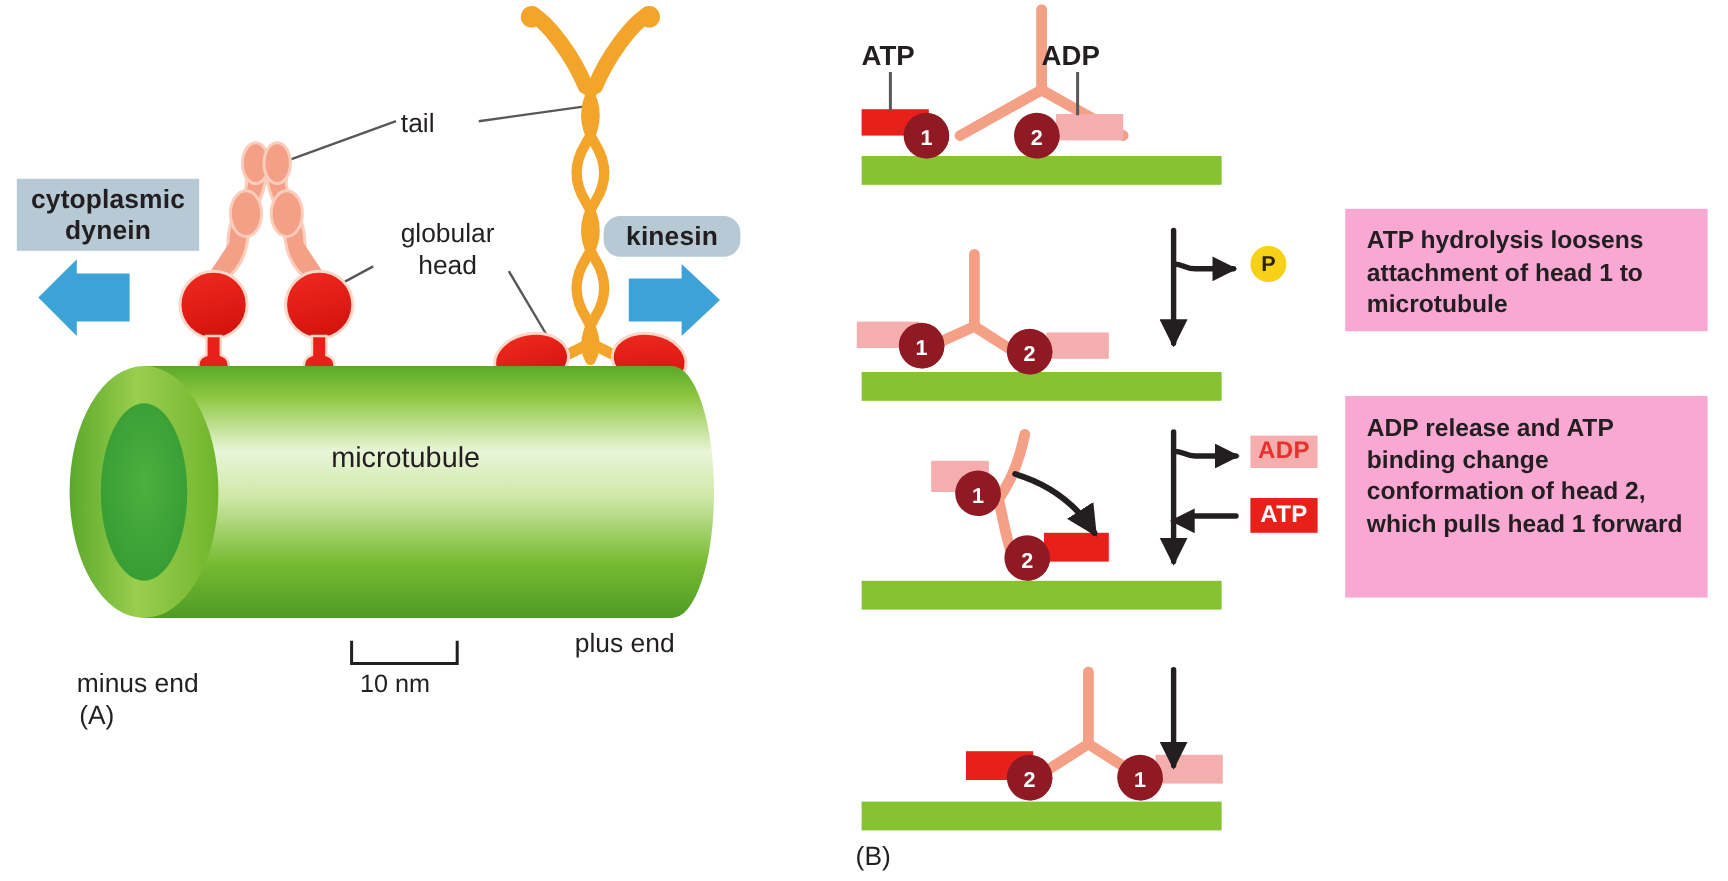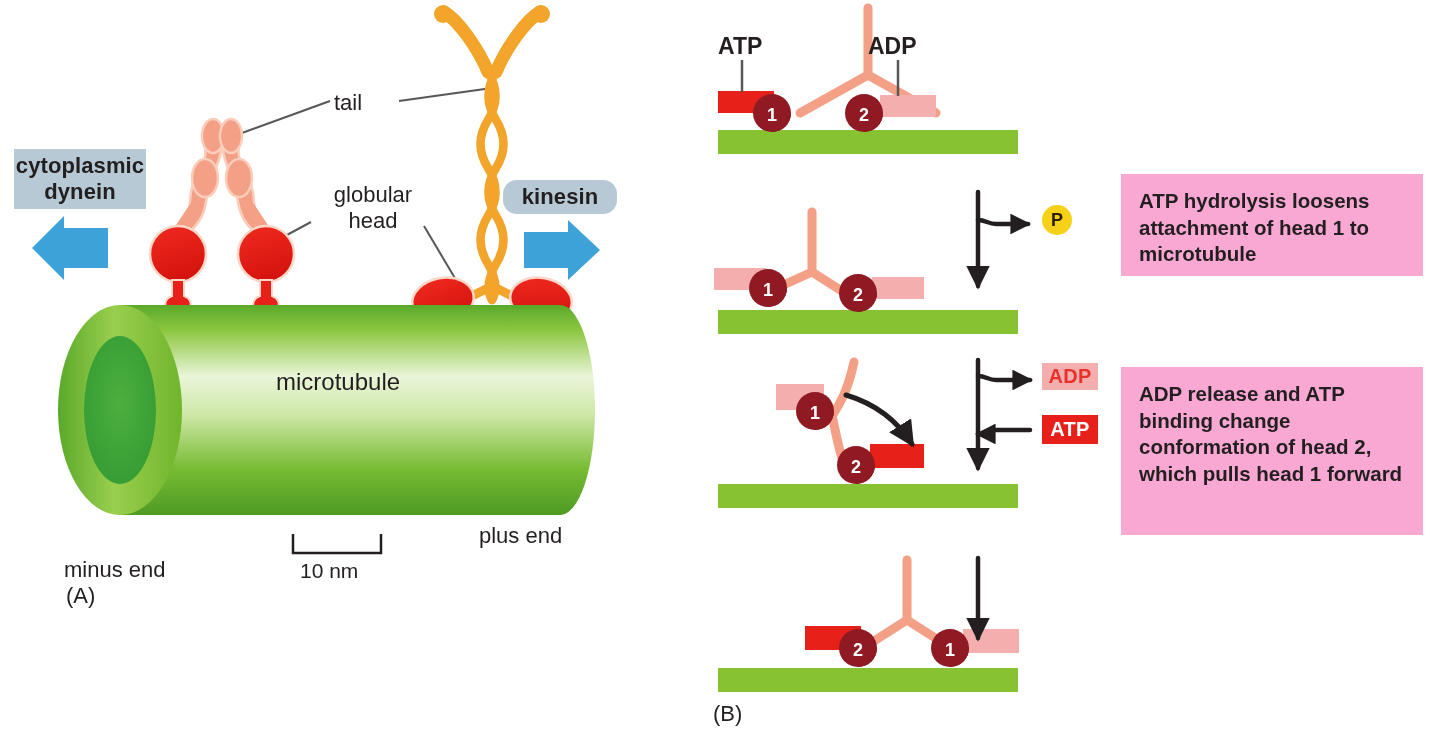--- a/index.html
+++ b/index.html
@@ -35,42 +35,42 @@
     font-weight: bold;
     line-height: 1.16;
     text-align: center;
     display: flex;
     align-items: center;
     justify-content: center;
     letter-spacing: .1px;
   }
   #dynein-tag {
     left: 14px; top: 149px;
-    width: 132px; height: 60px;
+    width: 152px; height: 60px;
     font-size: 22px;
   }
   #kinesin-tag {
     left: 503px; top: 180px;
     width: 114px; height: 34px;
     font-size: 22px;
     border-radius: 14px;
   }
   .infobox {
     position: absolute;
     background: #f9a8d4;
     color: #231f20;
     font-weight: bold;
     font-size: 20.5px;
     line-height: 1.30;
     padding: 14px 16px 14px 18px;
     box-sizing: border-box;
     text-align: left;
   }
   #info-1 { left: 1121px; top: 174px; width: 302px; height: 102px; }
-  #info-2 { left: 1121px; top: 330px; width: 302px; height: 168px; margin-top: 37px; }
+  #info-2 { left: 1121px; top: 330px; width: 302px; height: 168px; }
 
   
   .plain {
     position: absolute;
     font-size: 22px;
     color: #231f20;
     white-space: pre;
     line-height: 1.16;
   }
   .plain.center { text-align: center; }

